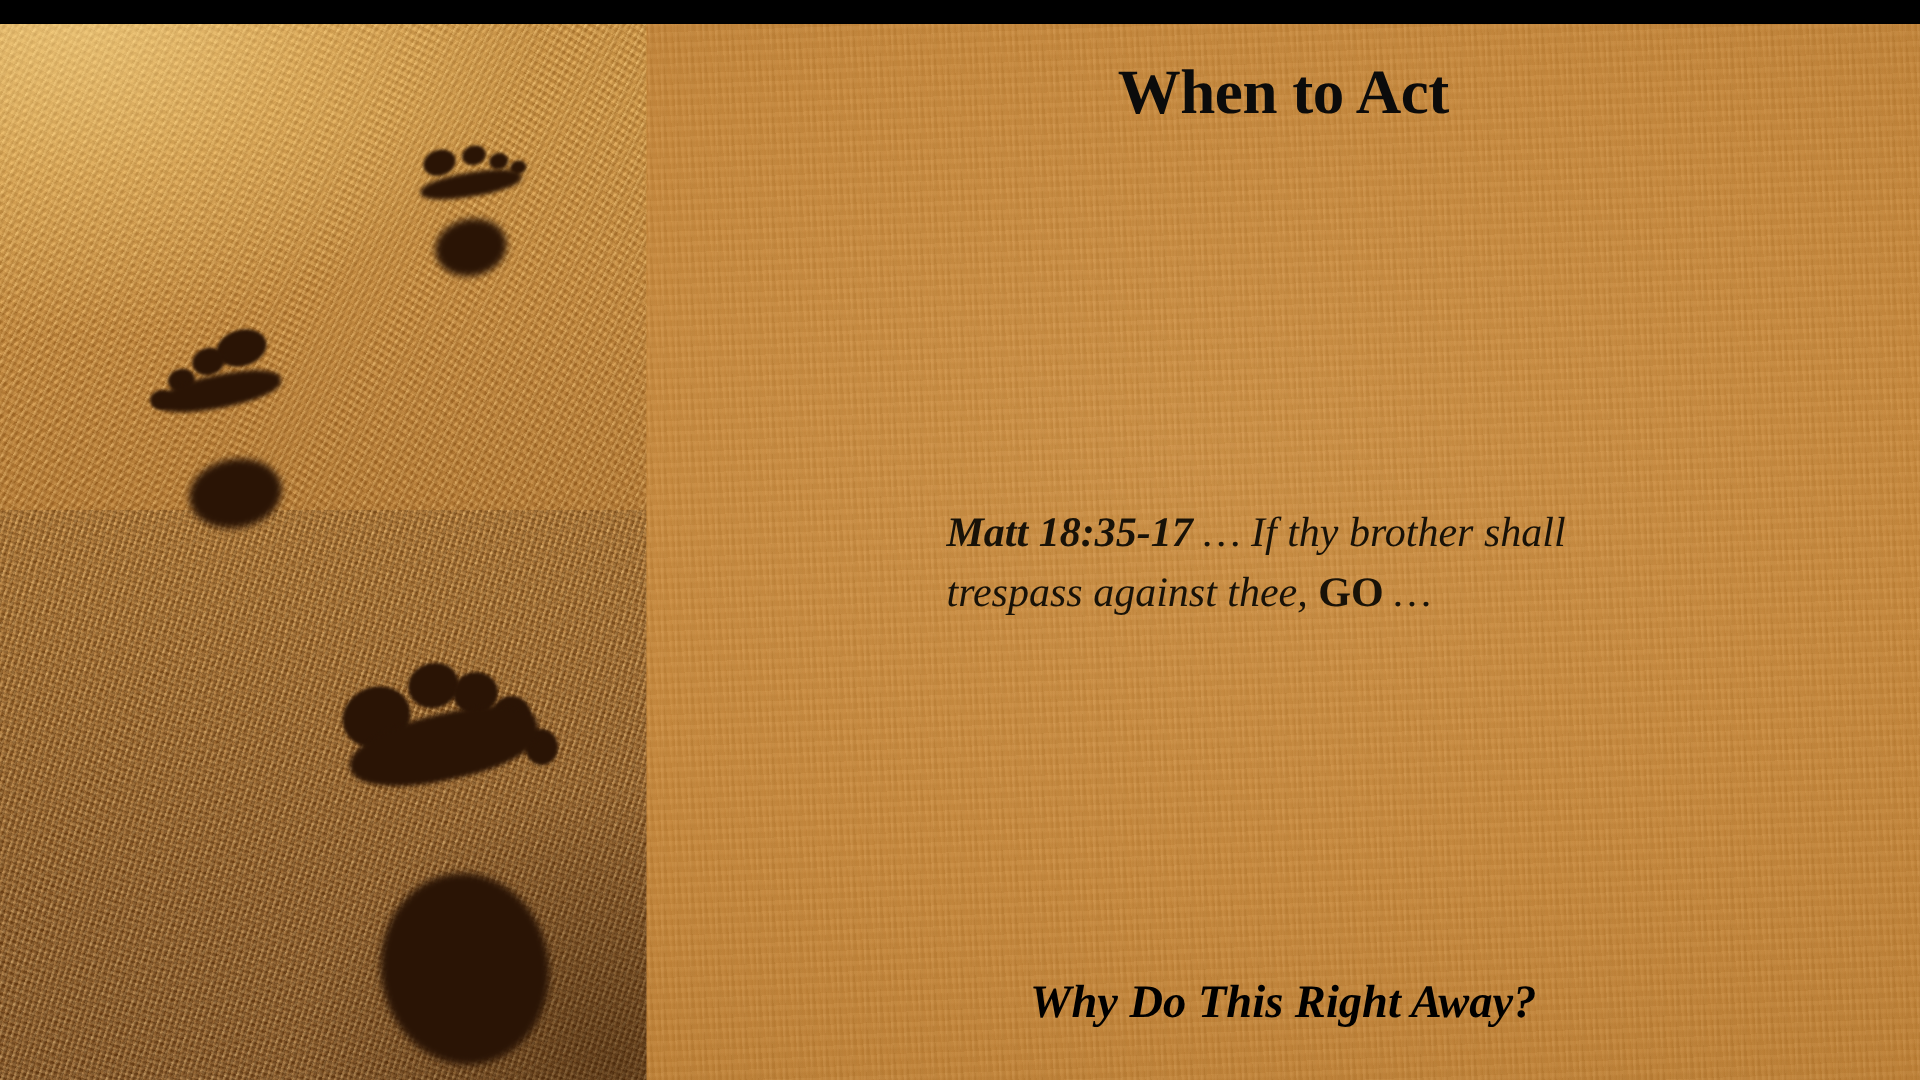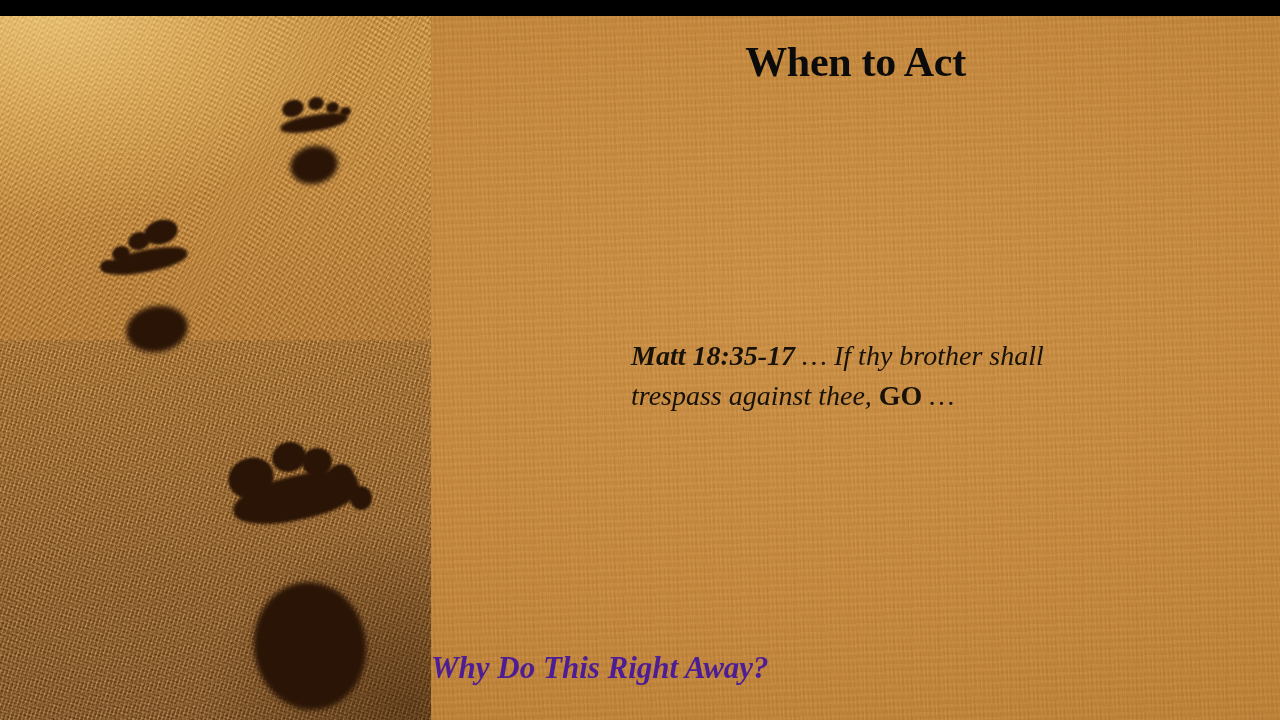--- a/index.html
+++ b/index.html
@@ -162,24 +162,25 @@
     color: #181208;
     line-height: 1.42;
   }
   .verse .ref { font-weight: bold; }
   .verse .go  { font-weight: bold; font-style: normal; }
   .tagline {
     position: absolute;
     left: 431px;
     right: 0;
     top: 634px;
+    text-align: center;
     font-size: 31px;
     font-weight: bold;
     font-style: italic;
-    color: #4c1d95;
+    color: #000000;
   }
 </style>
 </head>
 <body>
 
 <div class="slide">
 
   <div class="sand-bg"></div>
 
   <div class="photo">

